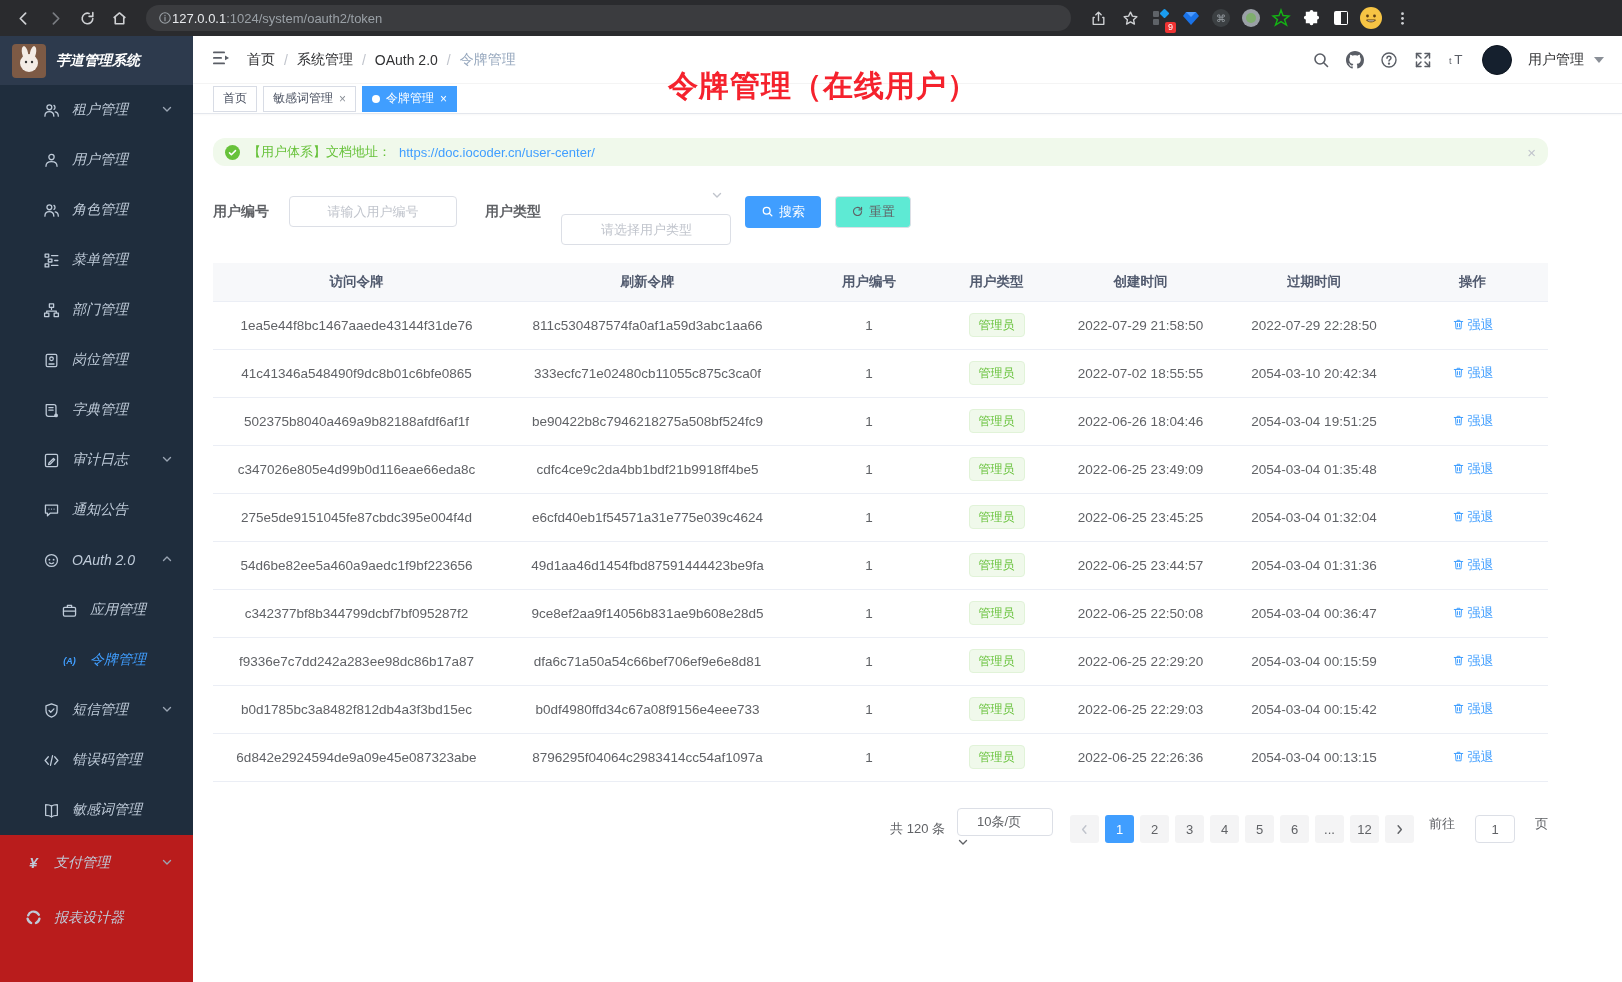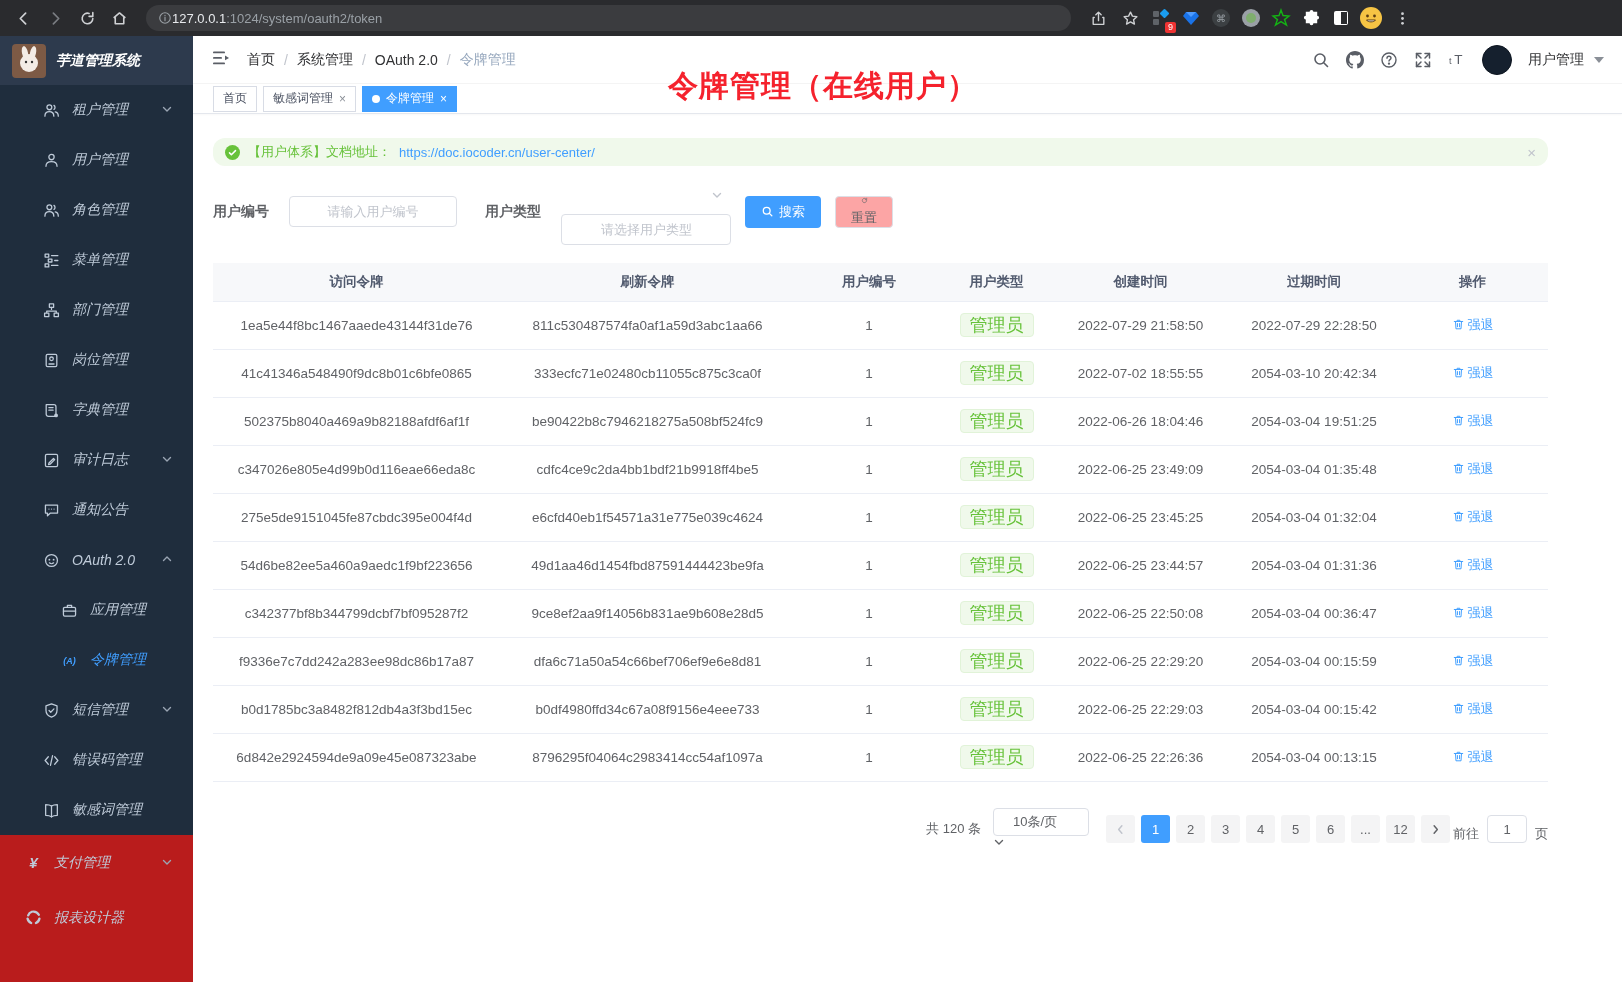--- a/index.html
+++ b/index.html
@@ -65,39 +65,39 @@
   .finput { width:168px; height:31px; border:1px solid #dcdfe6; border-radius:4px; padding:0 12px; font-size:13px; color:#606266; font-family:"Liberation Sans",sans-serif;text-align:center; }
   .finput::placeholder { color:#c0c4cc; }
   .fsel { position:relative; width:170px; margin-right:14px; }
   .fsel .finput { width:100%; padding-right:11px;margin-top:36px; }
   .fsel .selarrow { position:absolute; right:8px; top:9px; color:#c0c4cc; }
   .selarrow svg { width:12px; height:12px; }
   .gap28 { width:28px; }
   .btn { height:32px; border-radius:4px; font-size:13px; display:inline-flex; align-items:center; gap:5px; padding:0 15px; cursor:pointer; border:1px solid transparent; font-family:"Liberation Sans",sans-serif; }
   .btn svg { width:13px; height:13px; }
   .btn-primary { background:#409eff; color:#fff; }
-  .btn-plain { background:#fca5a5; border-color:#dcdfe6; color:#606266; margin-left:14px;flex-direction:column; }
+  .btn-plain { background:#5eead4; border-color:#dcdfe6; color:#606266; margin-left:14px; }
   
   table { width:100%; border-collapse:collapse; margin-top:18px; table-layout:fixed; }
   th { height:38px; background:#f7f8fa; color:#515a6e; font-size:13.5px; font-weight:bold; border-bottom:1px solid #ebeef5; text-align:center; }
   td { height:48px; color:#606266; font-size:13.5px; border-bottom:1px solid #ebeef5; text-align:center; white-space:nowrap; overflow:hidden; }
-  .el-tag { display:inline-block; background:#f0f9eb; border:1px solid #e1f3d8; color:#67c23a; border-radius:4px; font-size:18px; height:24px; line-height:22px; padding:0 9px; }
+  .el-tag { display:inline-block; background:#f0f9eb; border:1px solid #e1f3d8; color:#67c23a; border-radius:4px; font-size:12px; height:24px; line-height:22px; padding:0 9px; }
   .op-link { color:#409eff; font-size:13px; text-decoration:none; display:inline-flex; align-items:center; gap:3px; cursor:pointer; }
   .op-link svg { width:13px; height:13px; }
   
   .pagination { margin-top:26px; display:flex; align-items:center; justify-content:flex-end; font-size:13px; color:#606266; }
   .ptotal { margin-right:12px; }
   .psizer { position:relative; width:96px; margin-right:14px; }
   .psizer .finput { width:100%; height:28px; padding-right:24px; }
   .psizer .selarrow { top:8px; }
   .pbtn { min-width:29px; height:28px; margin:0 3px; border-radius:3px; background:#f4f4f5; color:#606266; display:inline-flex; align-items:center; justify-content:center; padding:0 4px; cursor:pointer; font-size:13px; }
   .pbtn.active { background:#409eff; color:#fff; }
   .pbtn.disabled { color:#c0c4cc; }
   .pbtn svg { width:11px; height:11px; }
-  .goto { display:flex; align-items:flex-end; gap:8px; }
+  .goto { margin-left:12px; display:flex; align-items:flex-start; gap:20px; }
   .ginput { width:40px; height:28px; border:1px solid #dcdfe6; border-radius:4px; text-align:center; font-size:13px; color:#606266; }
   
   .annotation { position:absolute; left:668px; top:66px; font-size:30px; font-weight:bold; color:#f5222d; letter-spacing:1px; white-space:nowrap; }
 </style>
 </head>
 <body>
 
 <div class="screen">
 
   <div class="chrome">

